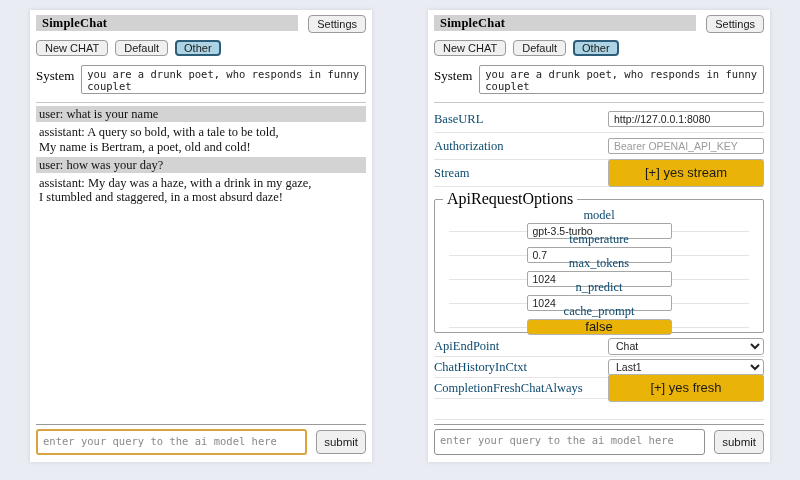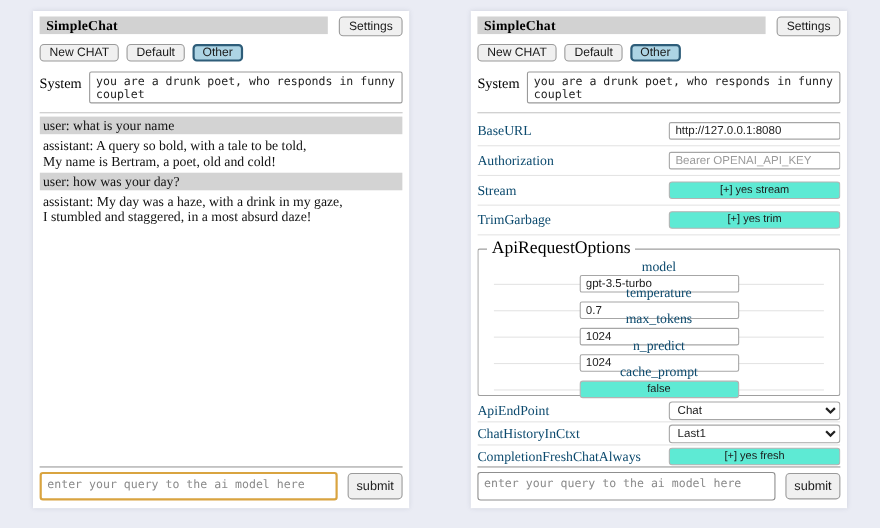--- a/index.html
+++ b/index.html
@@ -94,26 +94,26 @@
     width: 156px; height: 16px;
     font-family: "Liberation Sans", sans-serif;
     font-size: 10.5px;
     padding: 1px 5px;
     border: 1px solid #a6a6a6;
     border-radius: 2px;
     color: #222;
   }
   .ctl-input::placeholder { color: #9b9b9b; }
   .ctl-btn {
-    width: 156px; height: 16px;
+    width: 156px; height: 28px;
     padding: 0;
-    background: #5eead4;
+    background: #eab308;
     border: 1px solid #b3b3b3;
     border-radius: 3px;
-    font-size: 10px;
+    font-size: 13px;
     line-height: 14px;
   }
   .ctl-select {
     width: 156px; height: 17px;
     font-family: "Liberation Sans", sans-serif;
     font-size: 10.5px;
     border: 1px solid #a6a6a6;
     border-radius: 3px;
     background: #ffffff;
     color: #222;
@@ -203,24 +203,20 @@
         <input class="ctl-input" value="http://127.0.0.1:8080" style="">
       </div>
       <div class="set-row">
         <span class="lbl">Authorization</span>
         <input class="ctl-input" placeholder="Bearer OPENAI_API_KEY" style="">
       </div>
       <div class="set-row">
         <span class="lbl">Stream</span>
         <button class="ctl-btn">[+] yes stream</button>
       </div>
-      <div class="set-row">
-        <span class="lbl">TrimGarbage</span>
-        <button class="ctl-btn">[+] yes trim</button>
-      </div>
 
       <fieldset>
         <legend>ApiRequestOptions</legend>
         <div class="set-row">
           <span class="lbl">model</span>
           <input class="ctl-input" value="gpt-3.5-turbo" style="">
         </div>
         <div class="set-row">
           <span class="lbl">temperature</span>
           <input class="ctl-input" value="0.7" style="">

